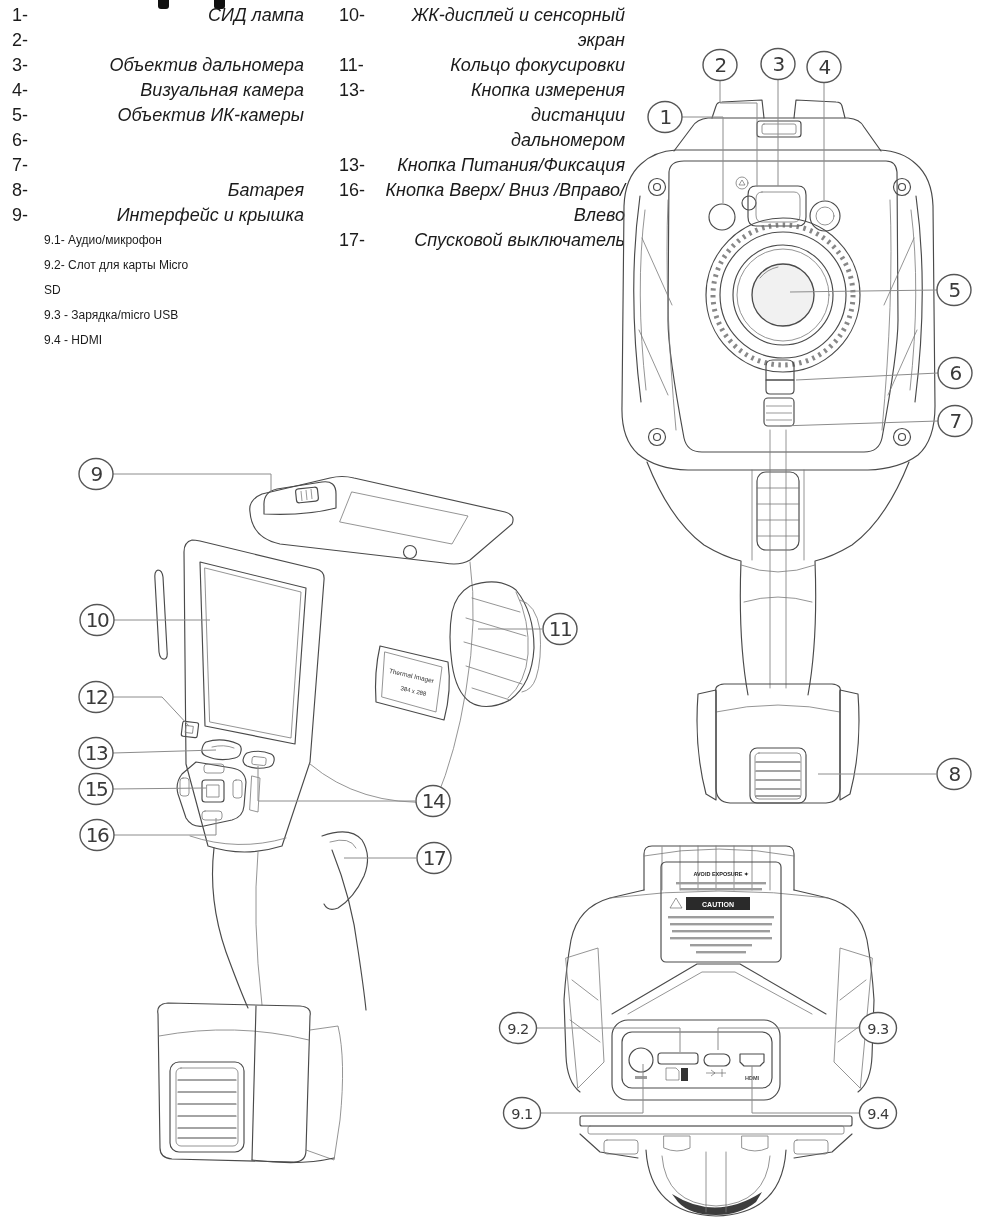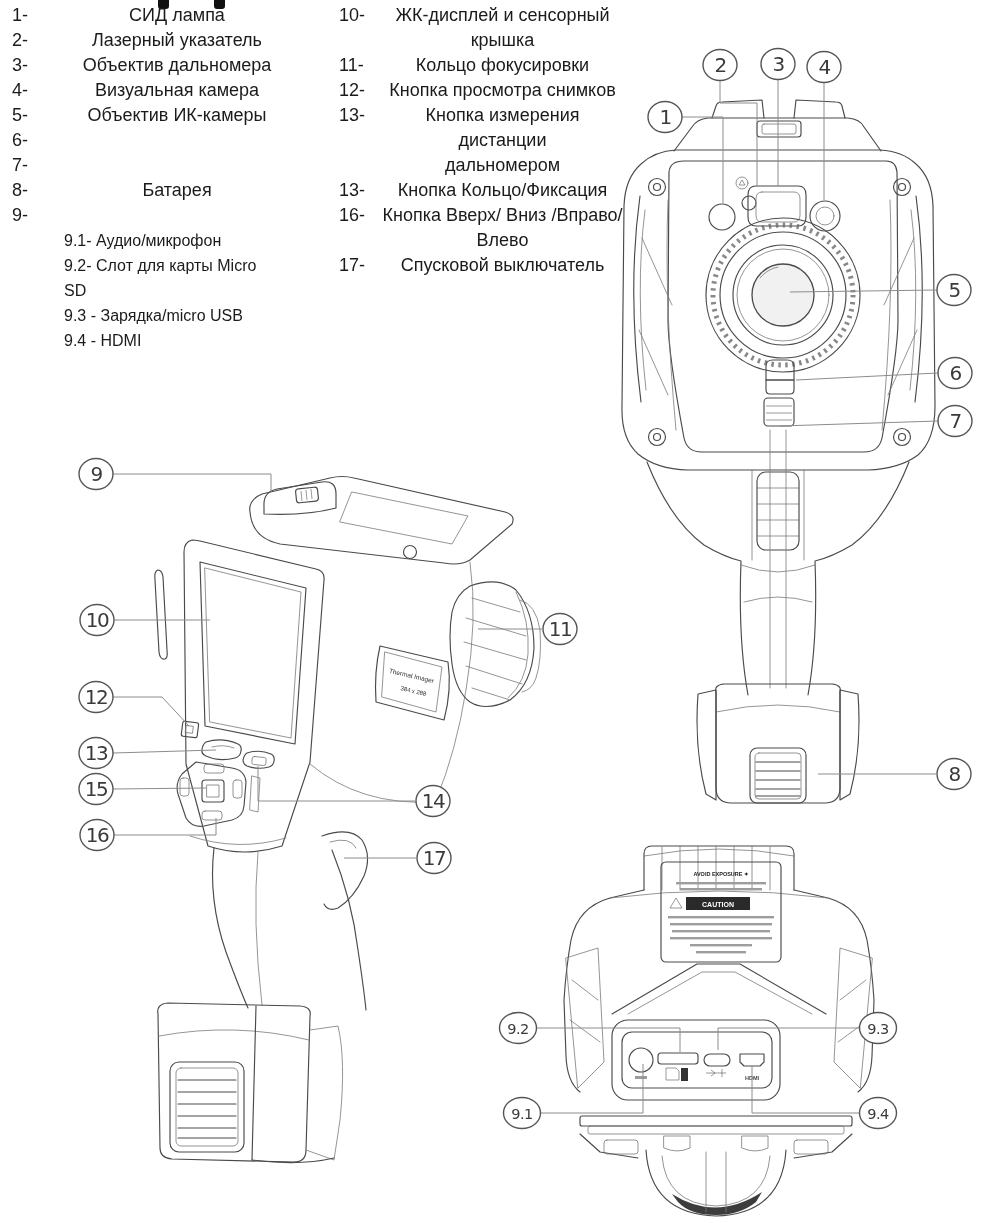--- a/index.html
+++ b/index.html
@@ -8,22 +8,22 @@
   
   .hfrag{position:absolute;top:0;height:9px;width:11px;background:#111;border-radius:0 0 3px 3px;}
   
   .plist{position:absolute;top:3px;}
   #list-left{left:12px;width:292px;}
   #list-right{left:300px;width:286px;margin-left:39px;}
   .li{display:flex;font-size:18px;line-height:25px;}
   .li .num{flex:none;}
   #list-left .num{width:38px;}
   #list-right .num{width:41px;}
-  .li .txt{flex:1;white-space:pre-line;text-align:center;}
-  .sub{margin-left:52px;font-size:16px;line-height:25px;white-space:pre-line;}
+  .li .txt{flex:1;white-space:pre-line;text-align:right;font-style:italic;}
+  .sub{margin-left:32px;font-size:12px;line-height:25px;white-space:pre-line;}
   .spread::first-line{word-spacing:15px;}
   
   #art{position:absolute;left:0;top:0;}
   .ln{fill:none;stroke:#4a4a4a;stroke-width:1.15;stroke-linejoin:round;stroke-linecap:round;}
   .ln2{fill:none;stroke:#7a7a7a;stroke-width:0.8;stroke-linejoin:round;stroke-linecap:round;}
   .ln3{fill:none;stroke:#555;stroke-width:0.6;}
   .leader{fill:none;stroke:#8c8c8c;stroke-width:1;}
   .cob{fill:#fff;stroke:#565656;stroke-width:1.4;}
   .cot{font:20px "DejaVu Sans",sans-serif;fill:#3a3a3a;text-anchor:middle;letter-spacing:-1.5px;}
   .cots{font:14.5px "DejaVu Sans",sans-serif;fill:#3a3a3a;text-anchor:middle;letter-spacing:-0.5px;}
@@ -42,21 +42,20 @@
   <div class="hfrag" style="left:158px"></div>
   <div class="hfrag" style="left:214px"></div>
 
   <div id="list-left" class="plist">
       <div class="li">
         <span class="num">1-</span>
         <span class="txt">СИД лампа</span>
       </div>
       <div class="li">
         <span class="num">2-</span>
-        <span class="txt">Лазерный указатель</span>
       </div>
       <div class="li">
         <span class="num">3-</span>
         <span class="txt">Объектив дальномера</span>
       </div>
       <div class="li">
         <span class="num">4-</span>
         <span class="txt">Визуальная камера</span>
       </div>
       <div class="li">
@@ -68,49 +67,46 @@
       </div>
       <div class="li">
         <span class="num">7-</span>
       </div>
       <div class="li">
         <span class="num">8-</span>
         <span class="txt">Батарея</span>
       </div>
       <div class="li">
         <span class="num">9-</span>
+        <span class="txt">Интерфейс и крышка</span>
       </div>
       <div class="sub">9.1- Аудио/микрофон</div>
       <div class="sub">9.2- Слот для карты Micro
 SD</div>
       <div class="sub">9.3 - Зарядка/micro USB</div>
       <div class="sub">9.4 - HDMI</div>
     </div>
   <div id="list-right" class="plist">
       <div class="li">
         <span class="num">10-</span>
         <span class="txt">ЖК-дисплей и сенсорный
-крышка</span>
+экран</span>
       </div>
       <div class="li">
         <span class="num">11-</span>
         <span class="txt">Кольцо фокусировки</span>
-      </div>
-      <div class="li">
-        <span class="num">12-</span>
-        <span class="txt">Кнопка просмотра снимков</span>
       </div>
       <div class="li">
         <span class="num">13-</span>
         <span class="txt">Кнопка измерения дистанции
 дальномером</span>
       </div>
       <div class="li">
         <span class="num">13-</span>
-        <span class="txt">Кнопка Кольцо/Фиксация</span>
+        <span class="txt">Кнопка Питания/Фиксация</span>
       </div>
       <div class="li">
         <span class="num">16-</span>
         <span class="txt">Кнопка Вверх/ Вниз /Вправо/
 Влево</span>
       </div>
       <div class="li">
         <span class="num">17-</span>
         <span class="txt">Спусковой выключатель</span>
       </div>

